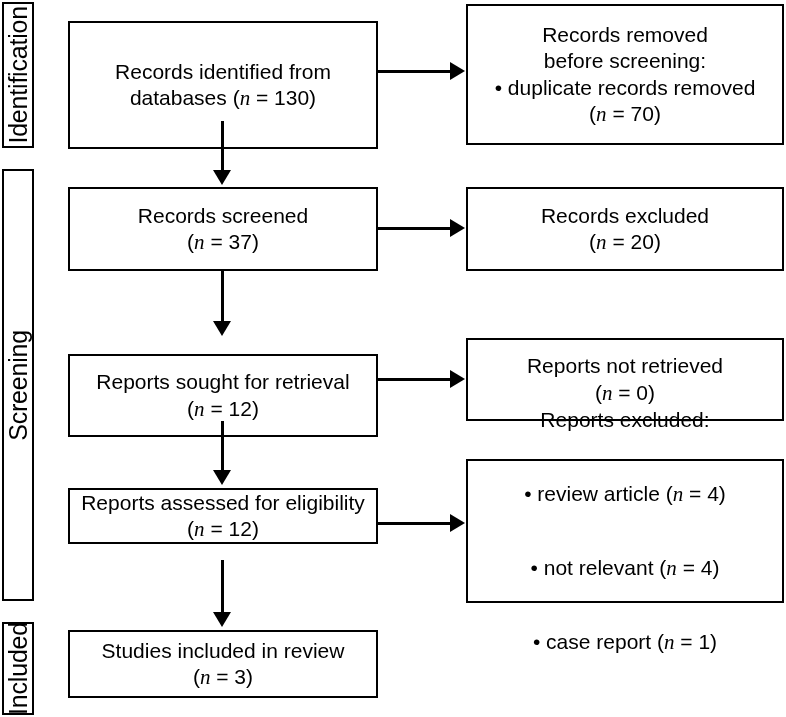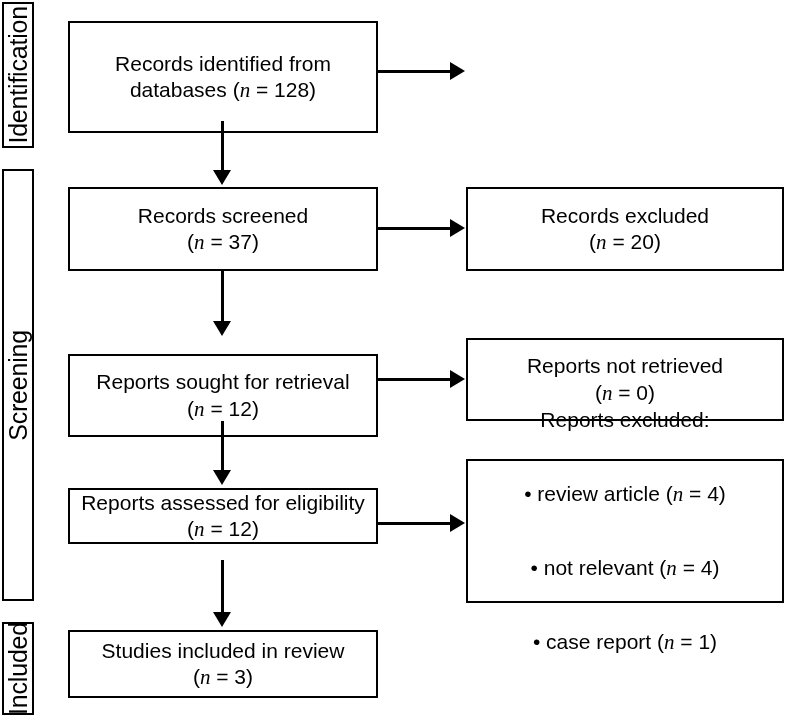--- a/index.html
+++ b/index.html
@@ -40,25 +40,31 @@
   <div class="stage" style="top:2px;height:146px;">
     <span class="vtext">Identification</span>
   </div>
   <div class="stage" style="top:169px;height:432px;">
     <span class="vtext">Screening</span>
   </div>
   <div class="stage" style="top:622px;height:93px;">
     <span class="vtext">Included</span>
   </div>
 
-  <div class="box leftcol" style="top:21px;height:112px;">
+  <div class="box leftcol" style="top:21px;height:128px;">
     <span class="ln">Records identified from</span>
-    <span class="ln"><span>databases (</span><em class="it">n</em><span> = 128)</span></span>
+    <span class="ln"><span>databases (</span><em class="it">n</em><span> = 130)</span></span>
   </div>
 
+  <div class="box rightcol" style="top:4px;height:141px;">
+    <span class="ln">Records removed</span>
+    <span class="ln">before screening:</span>
+    <span class="bullet">• duplicate records removed</span>
+    <span class="ln"><span>(</span><em class="it">n</em><span> = 70)</span></span>
+  </div>
 
   <div class="hline" style="left:378px;top:70px;width:74px;"></div>
   <div class="arrow-right" style="left:450px;top:62px;"></div>
 
   <div class="vline" style="left:221px;top:121px;height:52px;"></div>
   <div class="arrow-down" style="left:213px;top:170px;"></div>
 
   <div class="box leftcol" style="top:187px;height:84px;">
     <span class="ln">Records screened</span>
     <span class="ln"><span>(</span><em class="it">n</em><span> = 37)</span></span>

